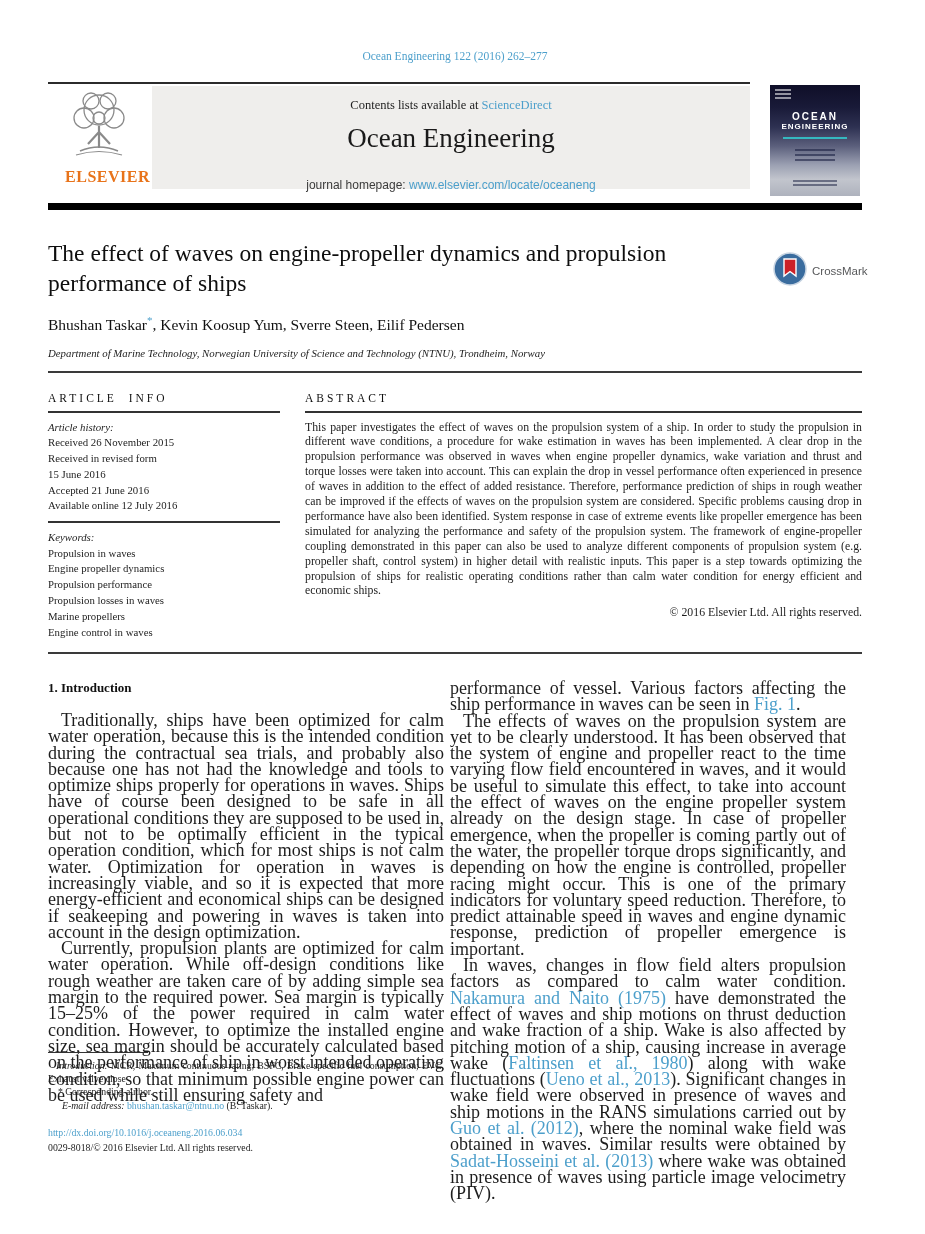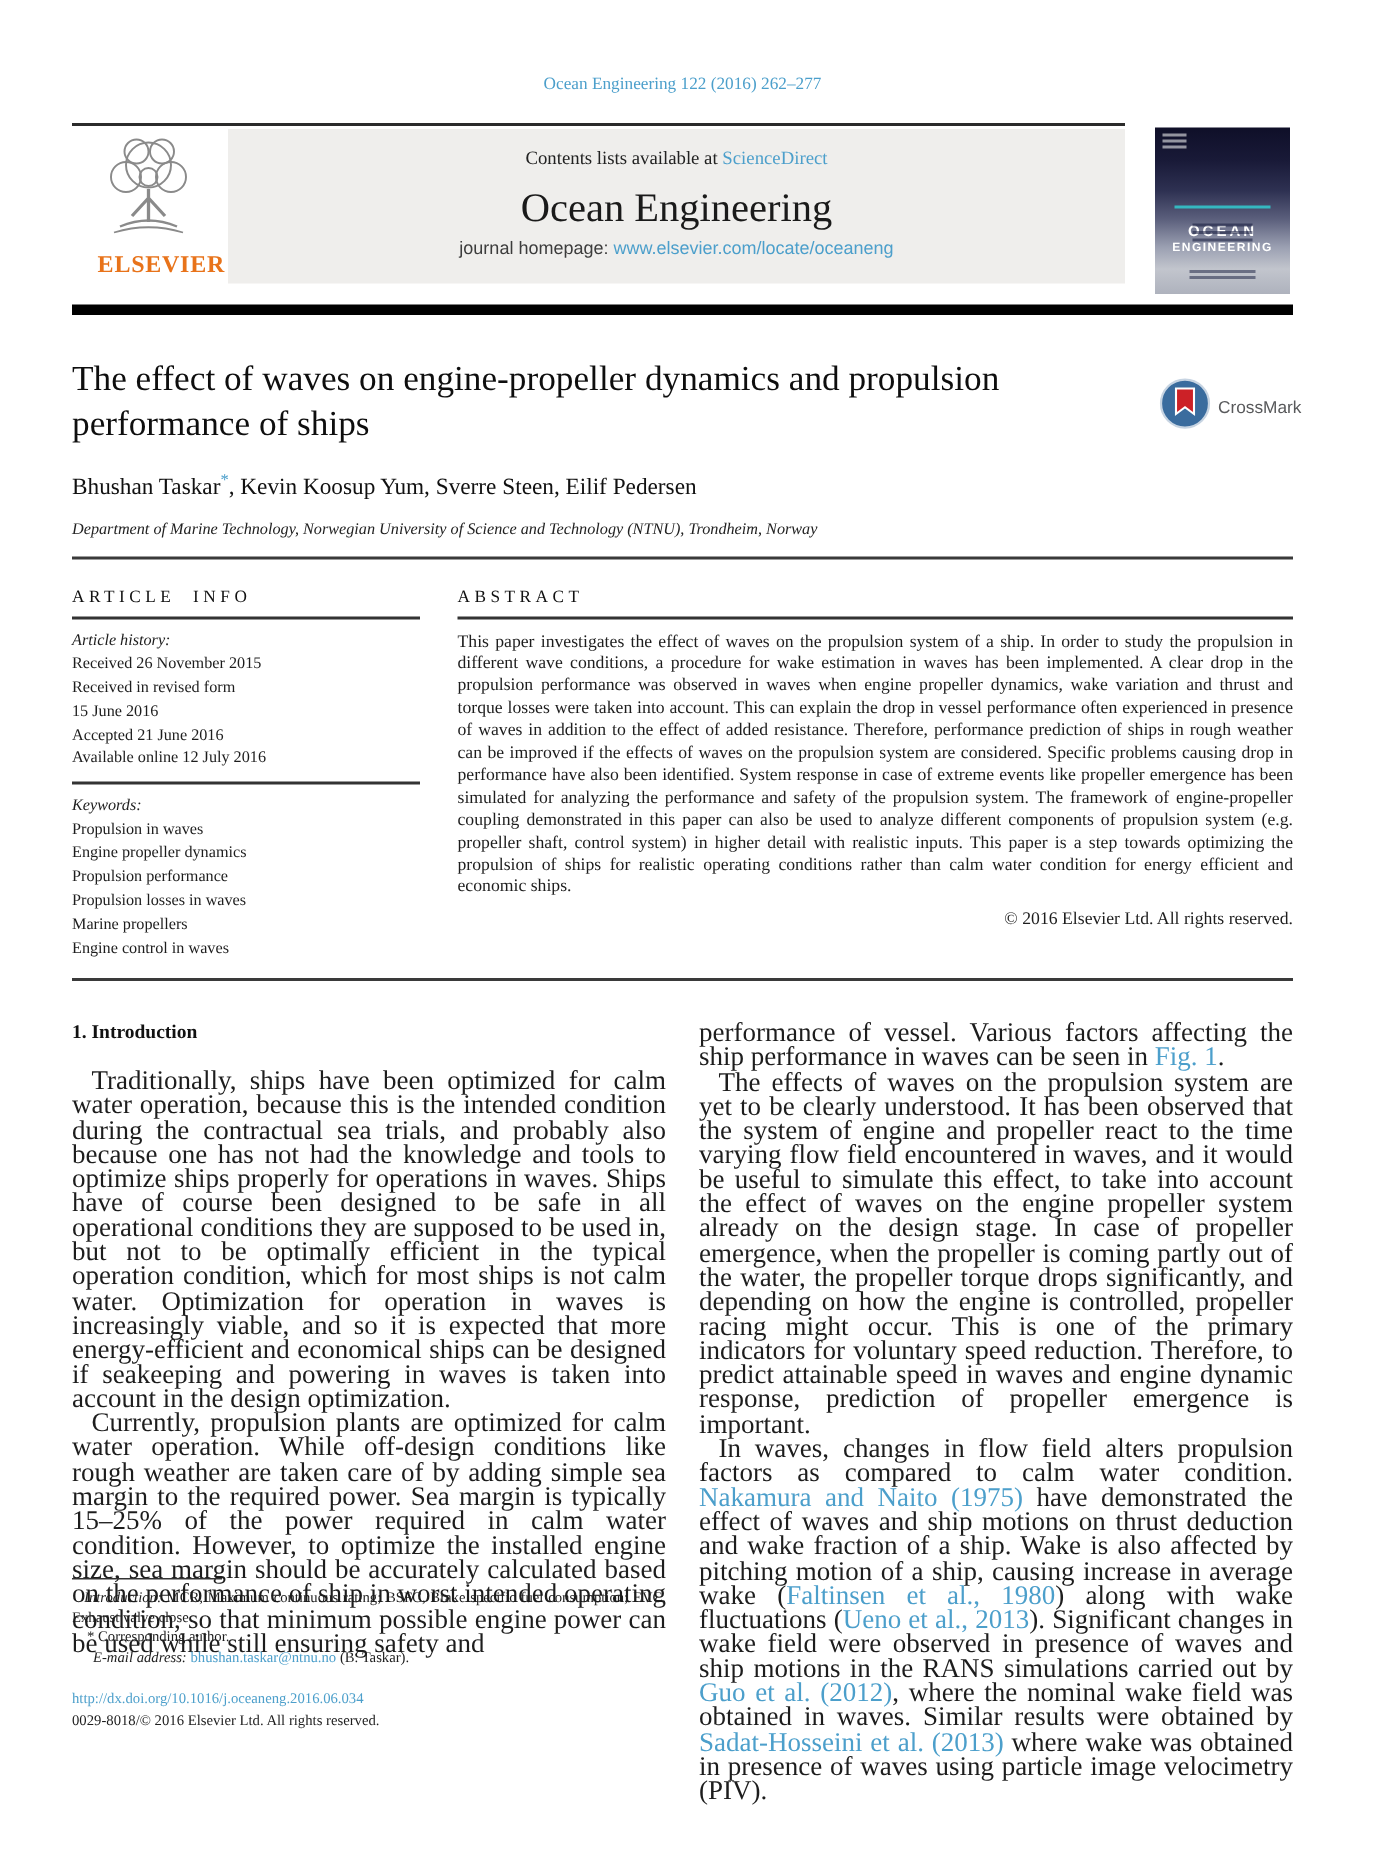--- a/index.html
+++ b/index.html
@@ -16,32 +16,32 @@
 
   
   .logo-block{position:absolute;top:88px;left:48px;width:102px;height:108px;text-align:right;}
   .logo-block svg{display:block;margin:0 auto;}
   .elsevier-text{font-size:16px;font-weight:bold;color:#e8731a;letter-spacing:.5px;margin-top:2px;}
 
   
   .banner{position:absolute;top:86px;left:152px;width:598px;height:103px;background:#efeeec;text-align:center;}
   .contents-line{margin-top:12px;font-size:12.5px;color:#222;}
   .journal-title{margin-top:10px;font-size:27px;color:#1a1a1a;}
-  .homepage-line{margin-top:4px;font-size:12px;color:#3c3c3c;
+  .homepage-line{margin-top:24px;font-size:12px;color:#3c3c3c;
                  font-family:"Liberation Sans", sans-serif;}
 
   
   .cover{position:absolute;top:85px;left:770px;width:90px;height:111px;
          background:linear-gradient(180deg,#0f0f28 0%,#191a38 20%,#2e3152 38%,#5b5f7c 55%,#9ba0b2 72%,#c2c5cd 85%,#aeb2bd 100%);
          overflow:hidden;}
   .cover .tiny-top{position:absolute;top:4px;left:5px;width:16px;}
   .cover .tiny-top div{height:2px;background:rgba(255,255,255,.55);margin-bottom:2px;}
   .cover-title{position:absolute;top:26px;left:0;width:100%;text-align:center;color:#fff;
                font-family:"Liberation Sans", sans-serif;}
-  .cover-title .l1{font-size:10px;font-weight:bold;letter-spacing:2px;margin-top:38px;}
+  .cover-title .l1{font-size:10px;font-weight:bold;letter-spacing:2px;}
   .cover-title .l2{font-size:8px;font-weight:bold;letter-spacing:1px;}
   .cover-sub{position:absolute;top:52px;left:13px;width:64px;height:2px;background:#35b8c0;}
   .cover .editors{position:absolute;top:64px;left:25px;width:40px;}
   .cover .editors div{height:2px;background:rgba(20,25,60,.55);margin-bottom:3px;}
   .cover .foot{position:absolute;bottom:8px;left:23px;width:44px;}
   .cover .foot div{height:2px;background:rgba(20,25,60,.5);margin-bottom:2px;}
 
   .black-bar{position:absolute;top:203px;left:48px;width:814px;height:7px;background:#000;}
 
   
@@ -63,21 +63,21 @@
   .meta-heading{font-size:11.5px;letter-spacing:3px;word-spacing:6px;color:#111;margin-bottom:7px;}
   .meta-rule{height:1.5px;background:#333;margin-bottom:7px;}
   .meta-left .inner-rule{height:1.5px;background:#333;margin:7px 0;}
   .meta-left .mline{font-size:10.8px;line-height:15.8px;color:#1d1d1d;}
   .italic{font-style:italic;}
   .abstract-text{margin:2px 0 0 0;font-size:11.8px;line-height:14.9px;text-align:justify;color:#1d1d1d;}
   .copyright{margin-top:7px;text-align:right;font-size:11.8px;color:#1d1d1d;}
 
   
   .body-cols{position:absolute;top:680px;left:48px;width:814px;display:flex;}
-  .col-left{width:396px;margin-right:22px;}
+  .col-left{width:396px;margin-right:6px;}
   .col-right{width:396px;}
   .sec-heading{font-size:13px;font-weight:bold;margin:0 0 16px 0;color:#111;}
   .bodyp{margin:0;font-size:18px;line-height:16.3px;text-align:justify;text-indent:13px;color:#1d1d1d;}
   .noindent{text-indent:0;}
 
   
   .footnotes{position:absolute;top:1052px;left:48px;width:396px;font-size:9.8px;line-height:13.2px;color:#1d1d1d;}
   .fn-rule{width:100px;height:1px;background:#333;margin-bottom:6px;}
   .fn-abbrev{margin:0;text-indent:8px;text-align:justify;}
   .fn-corr{margin:0;text-indent:10px;}

